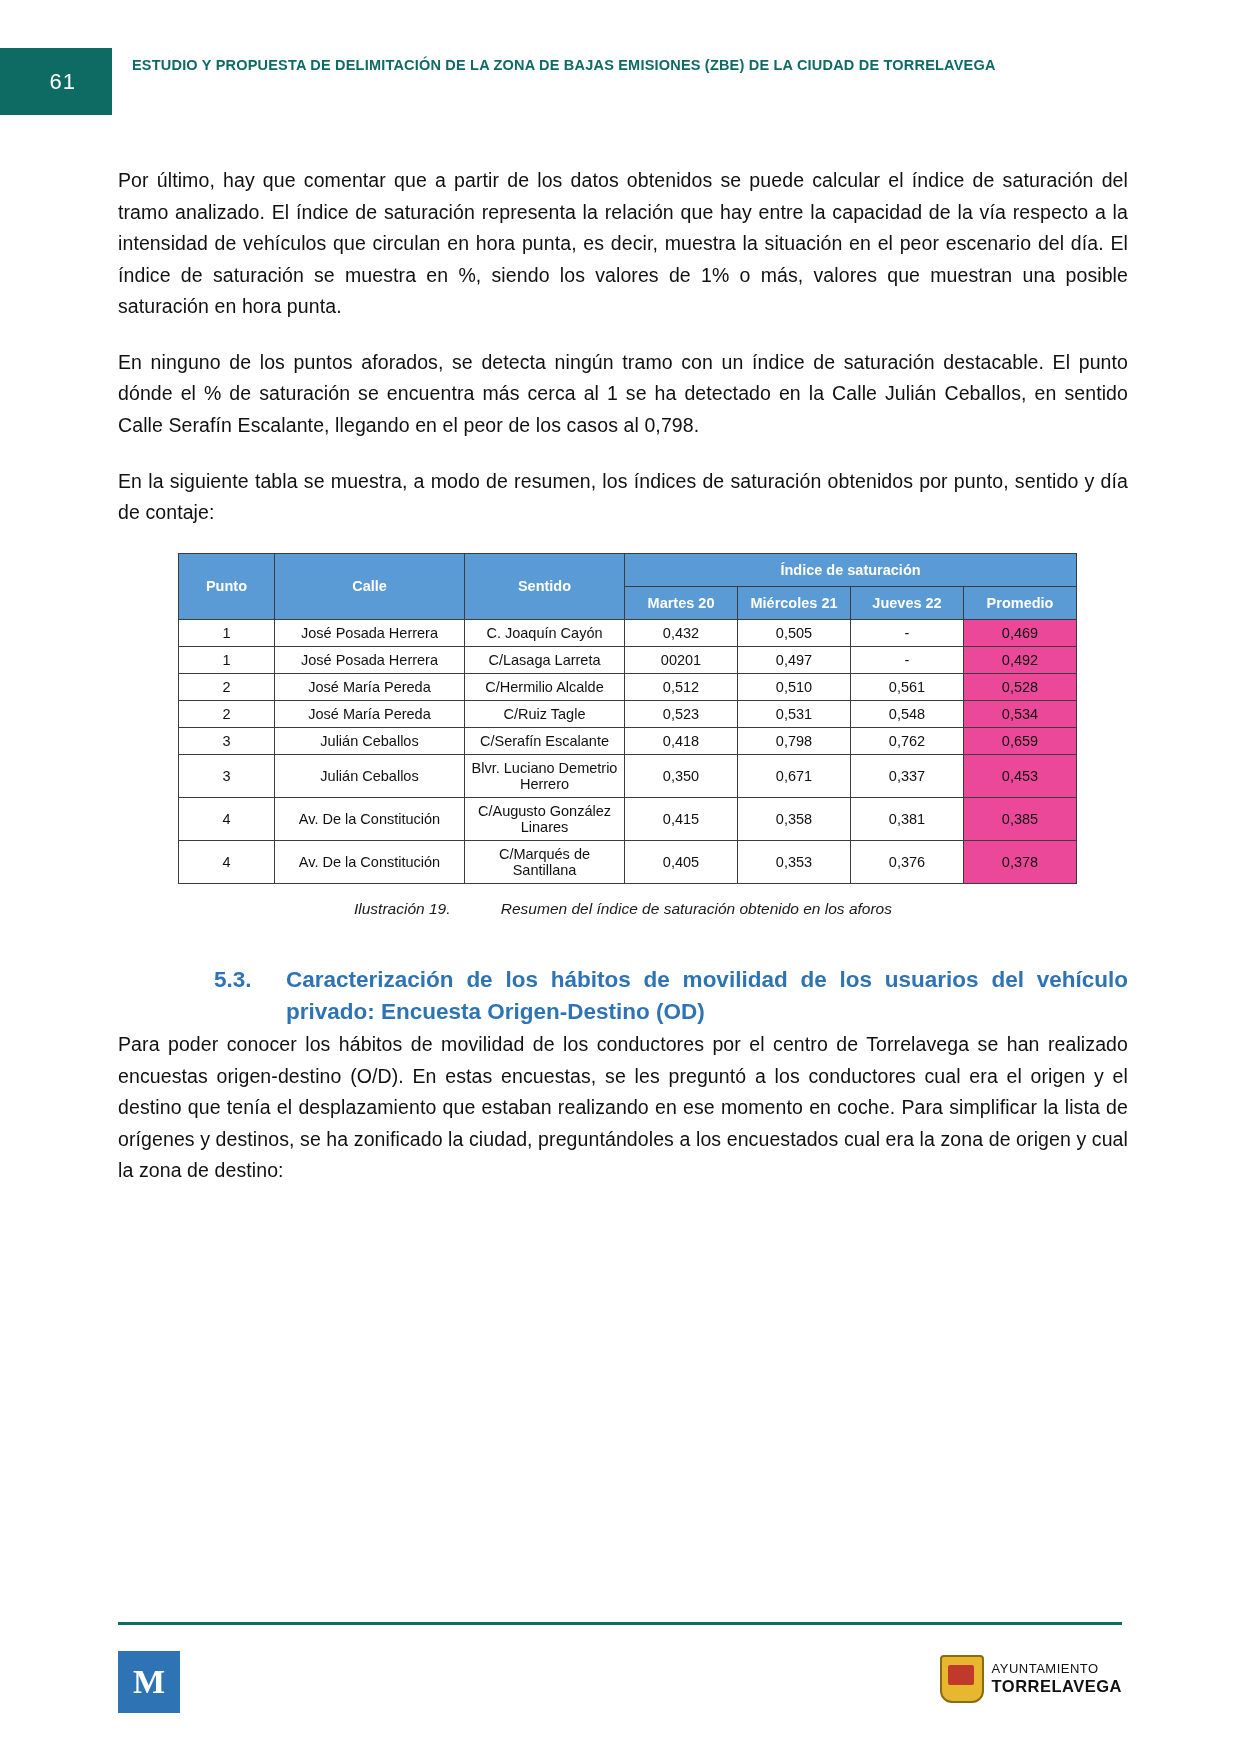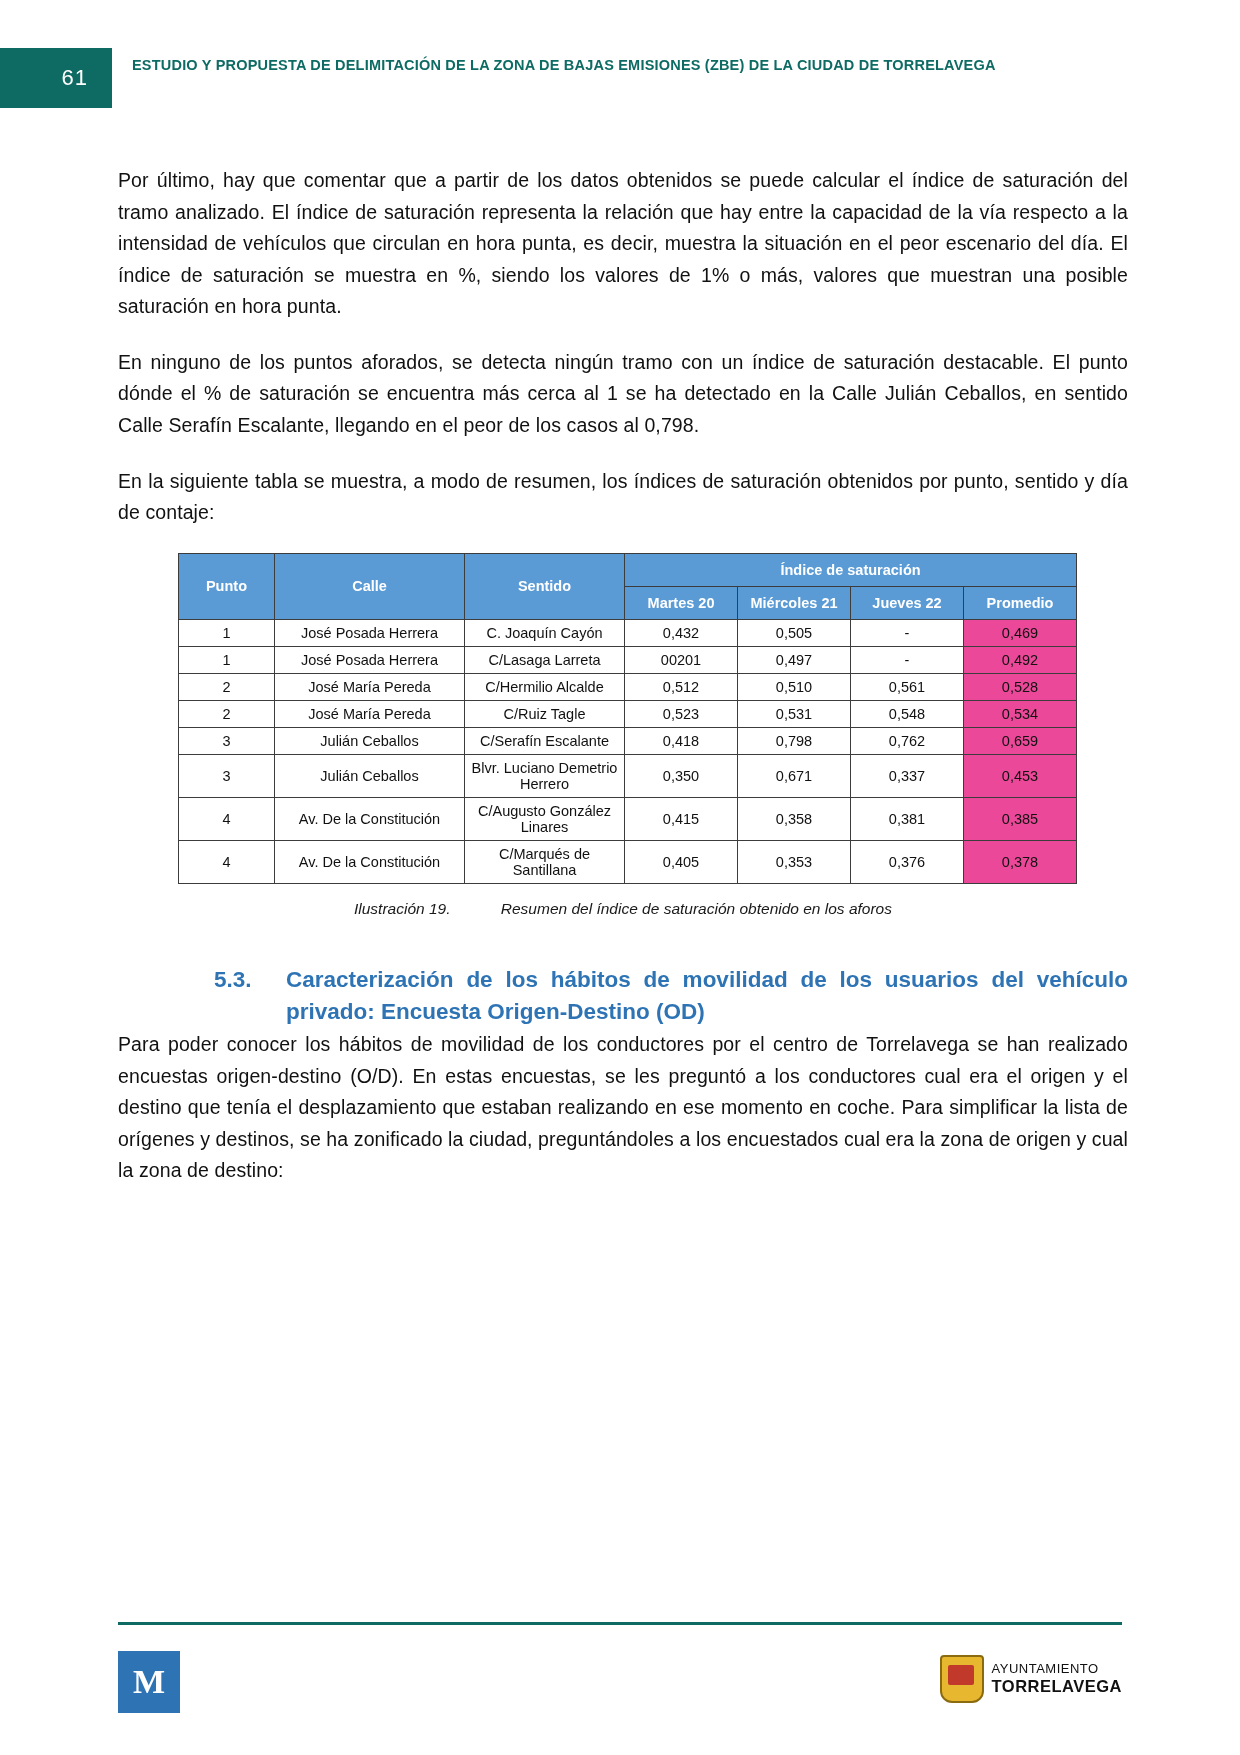--- a/index.html
+++ b/index.html
@@ -22,26 +22,26 @@
     top: 48px;
     left: 0;
     width: 100%;
     height: 60px;
   }
   .header-badge {
     position: absolute;
     left: 0;
     top: 0;
     width: 112px;
-    height: 60px;
+    height: 67px;
     background: #0d6b63;
     display: flex;
     align-items: center;
     justify-content: flex-end;
-    padding-right: 24px;
+    padding-right: 36px;
     box-sizing: border-box;
   }
   .header-badge span {
     color: #ffffff;
     font-size: 22px;
     letter-spacing: 1px;
   }
   .header-text {
     position: absolute;
     left: 132px;

